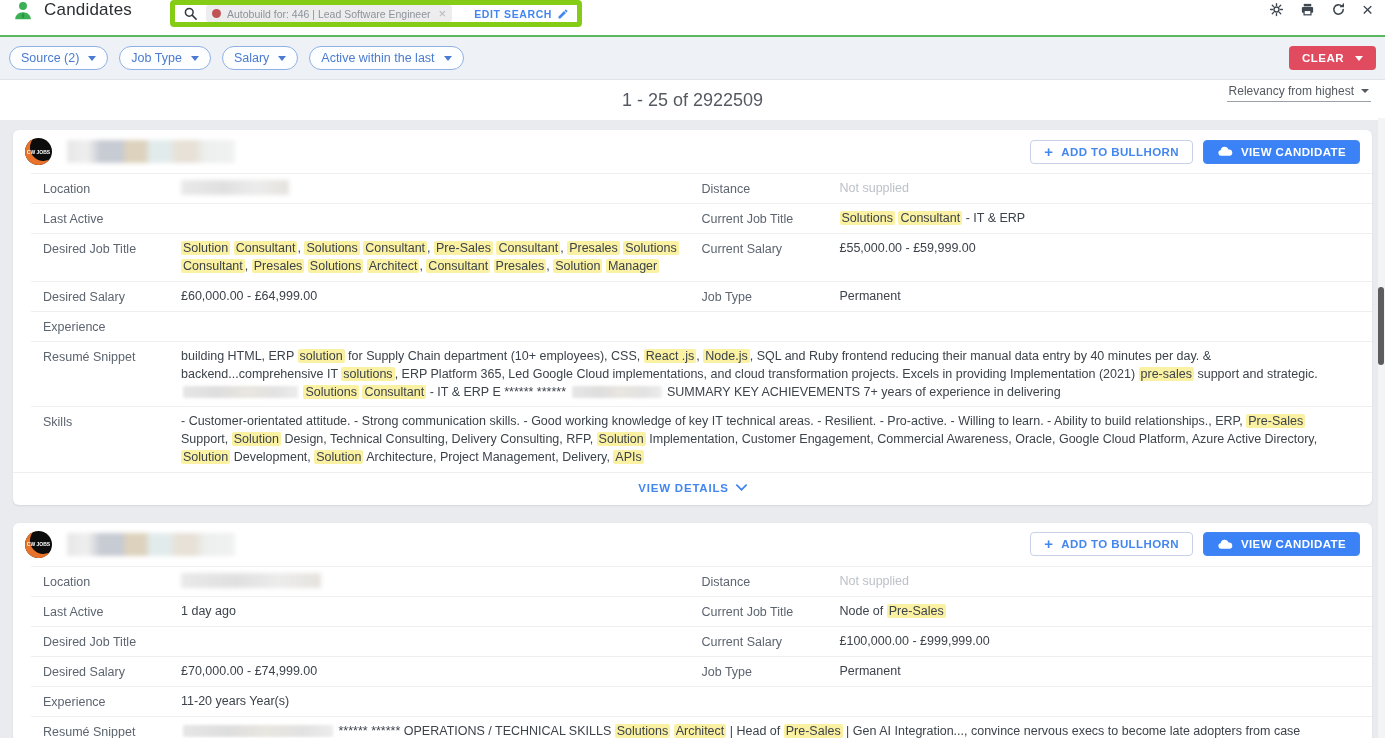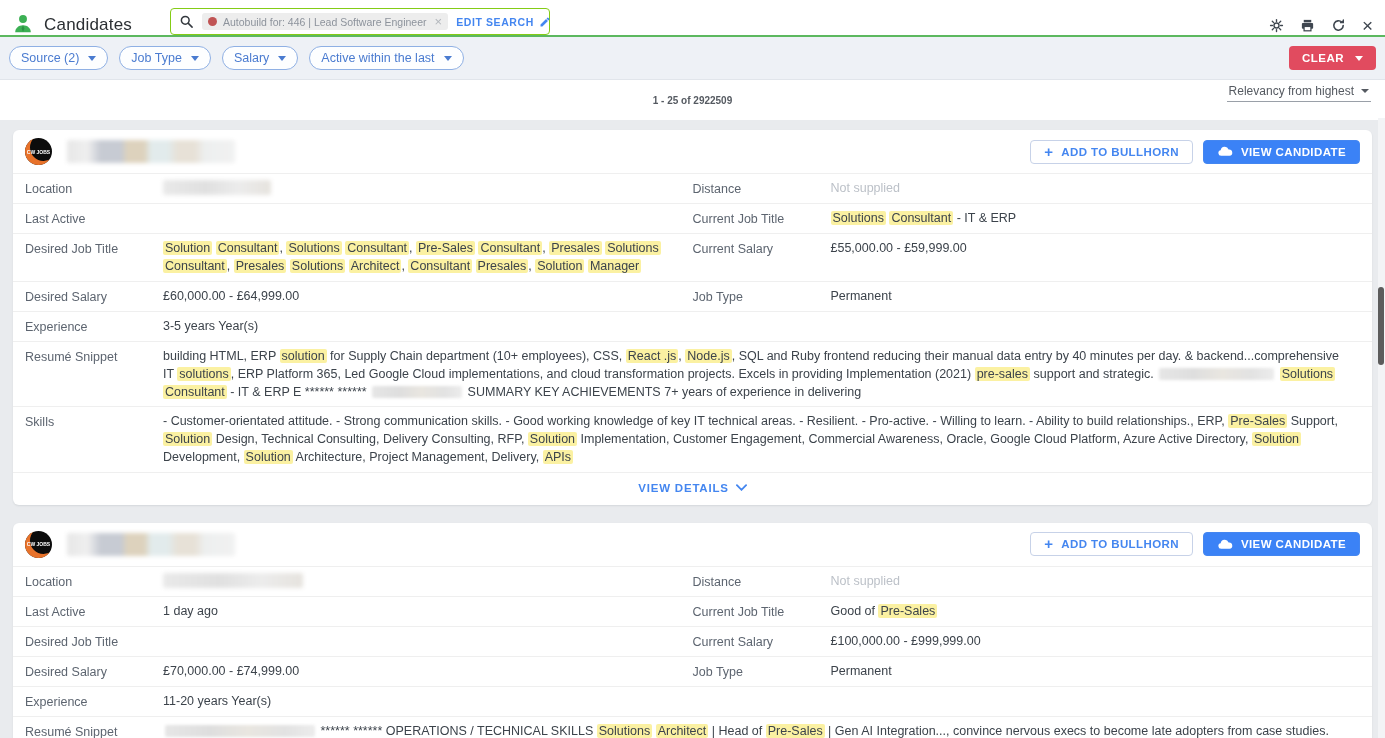--- a/index.html
+++ b/index.html
@@ -1,25 +1,25 @@
 <!DOCTYPE html>
 <html><head>
 <meta charset="utf-8">
 <style>
   * { box-sizing: border-box; margin: 0; padding: 0; }
   html,body { width:1385px; height:738px; overflow:hidden; }
   body { font-family:"Liberation Sans", sans-serif; background:#e9ebee; color:#3c434b; }
 
   
-  .app-header { height:37px; background:#fff; display:flex; align-items:flex-end;
+  .app-header { height:37px; background:#fff; display:flex; align-items:flex-start;
     padding:0 12px; border-bottom:2px solid #5cb85f; }
   .logo { width:22px; height:22px; margin-right:10px; flex:0 0 auto; }
   .page-title { font-size:17px; font-weight:500; color:#2b2f33; letter-spacing:.2px; margin-right:38px; }
-  .searchbox { display:flex; align-items:center; gap:8px; border:1px solid #84cc16;
-    border-radius:4px; height:27px; padding:0 8px; width:380px; background:#fff; }
+  .searchbox { display:flex; align-items:center; gap:8px; border:5px solid #84cc16;
+    border-radius:4px; height:27px; padding:0 8px; width:412px; background:#fff; }
   .search-chip { display:flex; align-items:center; gap:6px; background:#ededed; border-radius:3px;
     padding:2px 6px; font-size:10.5px; color:#8d939c; white-space:nowrap; }
   .chip-dot { width:9px; height:9px; border-radius:50%; background:#c05454; flex:0 0 auto; }
   .chip-x { color:#b3b7bc; font-size:13px; line-height:1; cursor:pointer; margin-left:2px; }
   .edit-search { margin-left:auto; display:flex; align-items:center; gap:5px; background:none; border:none;
     color:#4486f0; font-family:inherit; font-size:10.5px; font-weight:bold; letter-spacing:.6px; cursor:pointer; white-space:nowrap; }
   .tabs { display:flex; border:1px solid #c6c9cd; border-radius:4px; margin-left:14px; overflow:hidden; background:#fff; }
   .tab { border:none; background:#fff; color:#83878d; font-family:inherit; font-size:12.5px;
     padding:5px 13px; cursor:pointer; white-space:nowrap; }
   .tab.active { background:#24549c; color:#fff; border-radius:4px; font-weight:500; }
@@ -33,21 +33,21 @@
   .fdrop { display:flex; align-items:center; gap:9px; border:1px solid #8fb0e4; background:#fdfeff;
     color:#4a7bd0; font-family:inherit; font-size:12.5px; padding:4px 11px; border-radius:12px; cursor:pointer; }
   .tri { width:0; height:0; border-left:4.5px solid transparent; border-right:4.5px solid transparent;
     border-top:5.5px solid currentColor; display:inline-block; }
   .clear-btn { margin-left:auto; display:flex; align-items:center; gap:11px; background:#e14b5f; color:#fff;
     border:none; font-family:inherit; font-size:11.5px; font-weight:bold; letter-spacing:.5px;
     padding:6px 13px; border-radius:4px; cursor:pointer; }
 
   
   .toolbar { background:#fff; height:40px; position:relative; display:flex; align-items:center; justify-content:center; }
-  .pagination { font-size:10px; color:#555a61;font-weight:bold; }
+  .pagination { font-size:18px; color:#555a61; }
   .sort { position:absolute; right:14px; top:4px; display:flex; align-items:center; gap:7px;
     background:none; border:none; border-bottom:1px solid #9aa0a8; font-family:inherit; font-size:12px;
     color:#555a61; padding:0 2px 3px 2px; cursor:pointer; }
   .sort .tri { border-top-width:4.5px; border-left-width:4px; border-right-width:4px; color:#555a61; }
 
   
   .content { padding:10px 13px 0 13px; }
   .card { background:#fff; border-radius:6px; box-shadow:0 1px 2px rgba(40,50,60,.10); margin-bottom:18px; overflow:hidden; }
   .card-head { display:flex; align-items:center; padding:8px 12px; }
   .avatar { width:27px; height:27px; border-radius:50%; background:#0c0c0c; flex:0 0 auto;
@@ -57,21 +57,21 @@
     background:linear-gradient(90deg,#e7e7e7 0%,#efefef 12%,#c7cbd3 20%,#c7cbd3 32%,#ddd2bd 36%,#ddd2bd 46%,#e2ebec 50%,#e2ebec 60%,#e7e1d7 66%,#e7e1d7 76%,#edefef 82%,#f1f1f1 100%); }
   .actions { margin-left:auto; display:flex; gap:10px; }
   .btn-outline { display:flex; align-items:center; gap:8px; background:#fff; border:1px solid #c7d2e8;
     color:#4486f0; font-family:inherit; font-size:11.5px; font-weight:bold; letter-spacing:.4px;
     padding:5px 13px; border-radius:4px; cursor:pointer; }
   .plus { font-size:15px; font-weight:bold; line-height:.8; }
   .btn-solid { display:flex; align-items:center; gap:8px; background:#3b82f6; border:1px solid #4486f0;
     color:#fff; font-family:inherit; font-size:11.5px; font-weight:bold; letter-spacing:.4px;
     padding:5px 13px; border-radius:4px; cursor:pointer; }
 
-  .row { display:flex; border-top:1px solid #efefef; padding:5px 12px; font-size:12.5px; line-height:1.45; }
+  .row { display:flex; border-top:1px solid #efefef; padding:5px 12px; font-size:12.5px; line-height:1.45;margin-left:18px; }
   .cell { flex:0 0 50%; display:flex; min-width:0; }
   .cell.wide { flex:1 1 100%; }
   .lbl { flex:0 0 138px; color:#5d6570; padding-top:1px; }
   .val { flex:1; color:#3c434b; padding-right:14px; min-width:0; }
   .muted { color:#bcc1c8; }
   .hl { background:#fbf1a2; padding:0 2px; border-radius:2px; }
   .redact { display:inline-block; height:12px; border-radius:2px; vertical-align:-2px; margin:0 2px;
     filter:blur(1.5px);
     background:linear-gradient(90deg,#e6e6e6 0%,#dedede 30%,#e9e6e0 55%,#e2e2e2 80%,#ececec 100%); }
   .loc-redact { display:inline-block; width:108px; height:15px; border-radius:2px; vertical-align:-3px;
@@ -235,21 +235,20 @@
         <span class="val">£60,000.00 - £64,999.00</span>
         </div>
       <div class="cell">
           <span class="lbl">Job Type</span>
         <span class="val">Permanent</span>
         </div>
     </div>
     <div class="row">
       <div class="cell wide">
           <span class="lbl">Experience</span>
-        <span class="val">3-5 years Year(s)</span>
         </div>
     </div>
     <div class="row">
       <div class="cell wide">
           <span class="lbl">Resumé Snippet</span>
         <span class="val"><span>building HTML, ERP </span><span class="hl">solution</span><span> for Supply Chain department (10+ employees), CSS, </span><span class="hl">React .js</span><span>, </span><span class="hl">Node.js</span><span>, SQL and Ruby frontend reducing their manual data entry by 40 minutes per day. &amp; backend...comprehensive IT </span><span class="hl">solutions</span><span>, ERP Platform 365, Led Google Cloud implementations, and cloud transformation projects. Excels in providing Implementation (2021) </span><span class="hl">pre-sales</span><span> support and strategic. </span><span class="redact" style="width: 115px;"></span><span> </span><span class="hl">Solutions</span><span> </span><span class="hl">Consultant</span><span> - IT &amp; ERP E ****** ****** </span><span class="redact" style="width: 90px;"></span><span> SUMMARY KEY ACHIEVEMENTS 7+ years of experience in delivering</span></span>
         </div>
     </div>
     <div class="row">
       <div class="cell wide">
@@ -300,21 +299,21 @@
         <span class="val muted">Not supplied</span>
         </div>
     </div>
     <div class="row">
       <div class="cell">
           <span class="lbl">Last Active</span>
         <span class="val">1 day ago</span>
         </div>
       <div class="cell">
           <span class="lbl">Current Job Title</span>
-        <span class="val"><span>Good of </span><span class="hl">Pre-Sales</span></span>
+        <span class="val"><span>Node of </span><span class="hl">Pre-Sales</span></span>
         </div>
     </div>
     <div class="row">
       <div class="cell">
           <span class="lbl">Desired Job Title</span>
         </div>
       <div class="cell">
           <span class="lbl">Current Salary</span>
         <span class="val">£100,000.00 - £999,999.00</span>
         </div>

